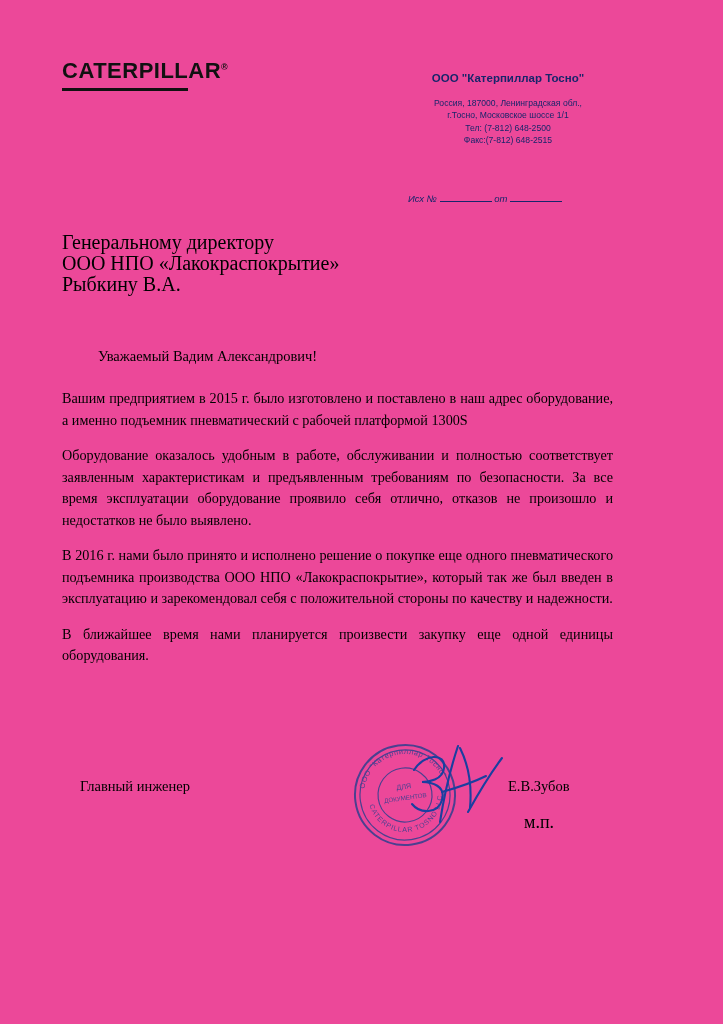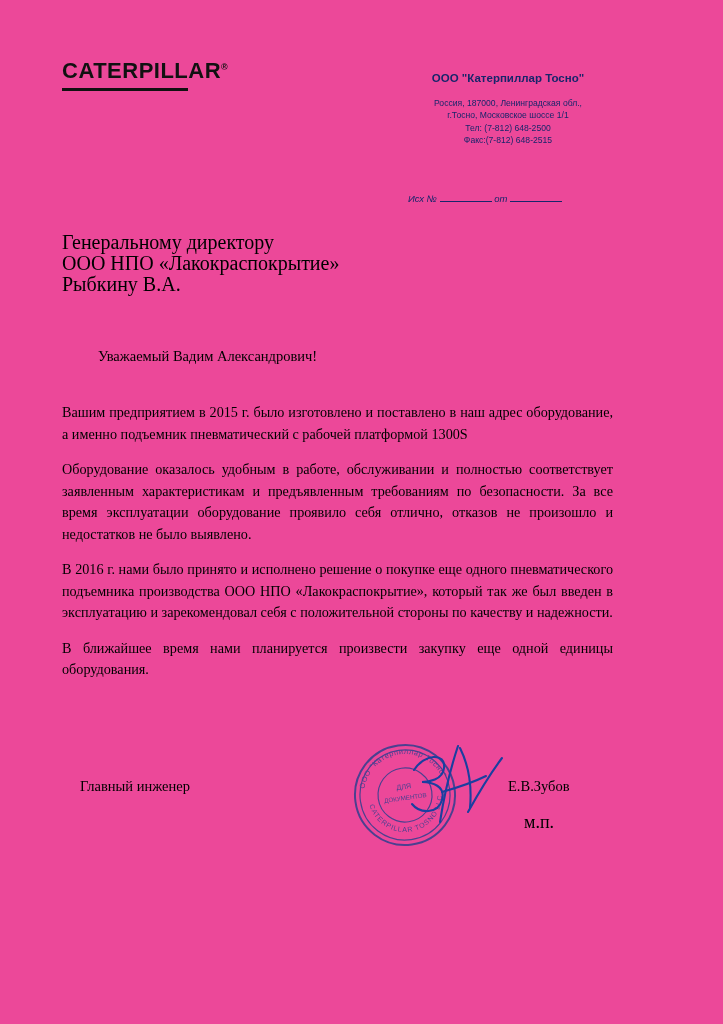--- a/index.html
+++ b/index.html
@@ -112,21 +112,20 @@
     margin-left: 36px;
   }
   .body-text {
     position: absolute;
     left: 62px;
     top: 388px;
     width: 551px;
     font-size: 14.2px;
     line-height: 21.5px;
     text-align: justify;
-    margin-top: 14px;
   }
   .body-text p {
     margin: 0 0 14px 0;
     text-indent: 0;
   }
 
   
   .sig-title {
     position: absolute;
     left: 80px;

